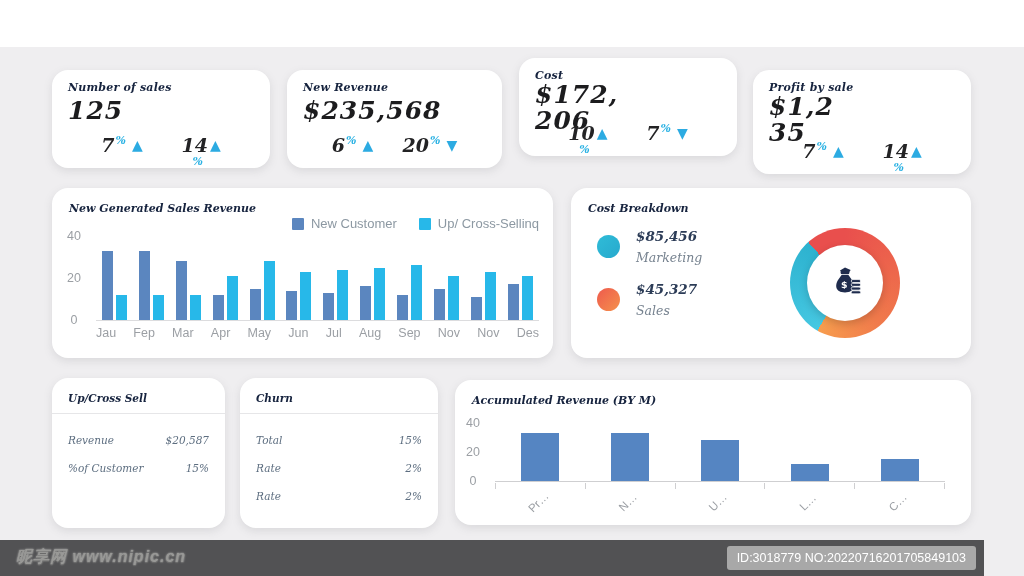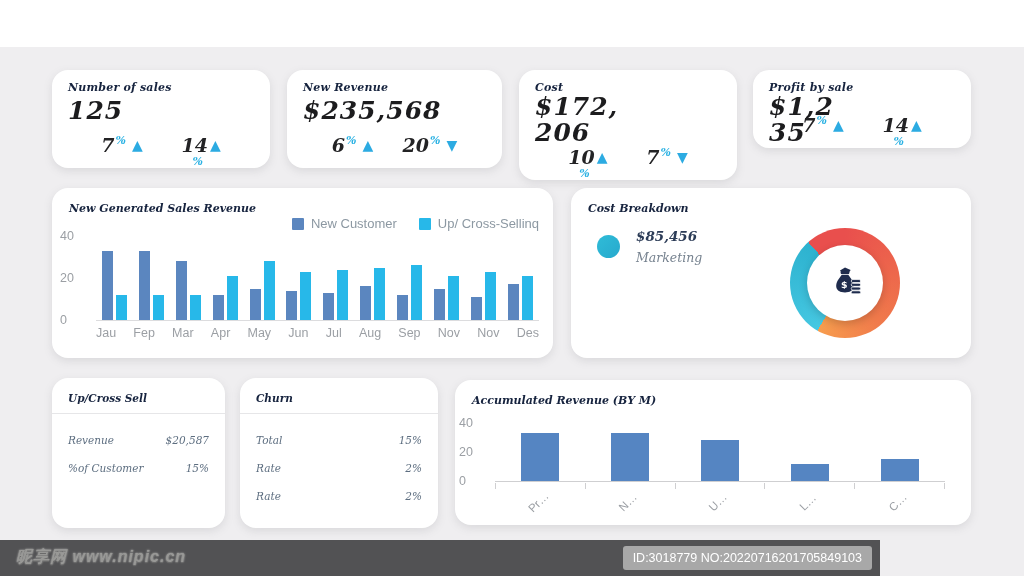--- a/index.html
+++ b/index.html
@@ -7,22 +7,22 @@
   body { position:relative; background:#efeef0; font-family:"Liberation Sans", sans-serif; }
 
   .top-band { position:absolute; left:0; top:0; width:1024px; height:47px; background:#ffffff; }
 
   .card { position:absolute; background:#ffffff; border-radius:16px;
           box-shadow:0 3px 8px rgba(120,120,130,0.18); }
 
   
   .kpi1{left:52px;top:70px;width:218px;height:98px}
   .kpi2{left:287px;top:70px;width:215px;height:98px}
-  .kpi3{left:519px;top:70px;width:218px;height:110px}
-  .kpi4{left:753px;top:70px;width:218px;height:78px}
+  .kpi3{left:519px;top:58px;width:218px;height:98px}
+  .kpi4{left:753px;top:70px;width:218px;height:104px}
   .kpi-card{ padding:11px 16px 0 16px; }
   .script { font-family:"DejaVu Serif", serif; font-style:italic; font-weight:bold; }
   .kpi-title { font-size:11px; color:#16233e; letter-spacing:0.2px; }
   .kpi-value { font-size:25px; color:#1c1c1e; margin-top:4px; line-height:1.02; letter-spacing:1px; word-break:break-all; }
   .kpi3 .kpi-value { max-width:100px; margin-top:0; }
   .kpi4 .kpi-value { max-width:68px; margin-top:0; }
   .deltas { position:absolute; left:0; right:0; bottom:13px; display:flex; justify-content:space-around; padding:0 30px; }
   .delta { position:relative; display:flex; align-items:flex-start; }
   .delta .num { font-family:"DejaVu Serif", serif; font-style:italic; font-weight:bold; font-size:19px; color:#232325; line-height:1; }
   .delta .pct { font-family:"DejaVu Serif", serif; font-style:italic; font-weight:bold; font-size:11px; color:#29b1e3; margin:-2px 1px 0 1px; }
@@ -35,21 +35,21 @@
   .chart-title{ position:absolute; left:17px; top:14px; font-size:11px; color:#16233e; }
   .mc-legend{ position:absolute; top:28px; right:14px; display:flex; gap:22px; }
   .legend-item{ display:flex; align-items:center; gap:7px; font-size:13px; color:#8c98a2; }
   .legend-swatch{ width:12px; height:12px; border-radius:1px; }
   .mc-plot{ position:absolute; left:44px; right:14px; top:49px; height:84px;
             border-bottom:1px solid #dcdcde; display:flex; justify-content:space-around; align-items:flex-end; }
   .bar-group{ display:flex; align-items:flex-end; gap:3px; }
   .vbar{ width:11px; }
   .mc-xlabels{ position:absolute; left:44px; right:14px; top:138px; display:flex; justify-content:space-between; }
   .mc-xlabels span{ font-size:12.5px; color:#9b9fa4; }
-  .ytick{ position:absolute; width:28px; text-align:left; font-size:12.5px; color:#9b9fa4; }
+  .ytick{ position:absolute; width:28px; text-align:center; font-size:12.5px; color:#9b9fa4; }
 
   
   .costcard{left:571px;top:188px;width:400px;height:170px}
   .cb-legend{ position:absolute; left:26px; top:40px; display:flex; flex-direction:column; gap:16px; }
   .cb-item{ display:flex; align-items:center; gap:16px; }
   .cb-dot{ width:23px; height:23px; border-radius:50%; }
   .cb-val{ font-family:"DejaVu Serif", serif; font-style:italic; font-weight:bold; font-size:13.5px; color:#2c3c57; }
   .cb-lab{ font-family:"DejaVu Serif", serif; font-style:italic; font-size:12.5px; color:#76828f; margin-top:6px; }
   .donut{ position:absolute; left:219px; top:40px; width:110px; height:110px; border-radius:50%; }
   .donut-hole{ position:absolute; left:17px; top:17px; width:76px; height:76px; border-radius:50%;
@@ -69,21 +69,21 @@
   .ac-plot{ position:absolute; left:40px; right:26px; top:44px; height:58px;
             border-bottom:1px solid #cfcfd1; display:flex; justify-content:space-around; align-items:flex-end; }
   .ac-bar{ width:38px; }
   .ac-ticks{ position:absolute; left:40px; right:26px; top:103px; height:6px; display:flex; border-left:1px solid #cfcfd1; }
   .ac-ticks div{ flex:1; border-right:1px solid #cfcfd1; }
   .ac-xlabels{ position:absolute; left:40px; right:26px; top:110px; display:flex; }
   .ac-xlabels div{ flex:1; text-align:center; }
   .ac-xlabels span{ display:inline-block; transform:rotate(-45deg) translate(-3px,0); font-size:11.5px; color:#9b9fa4; }
 
   
-  .footer{ position:absolute; left:0; top:540px; width:880px; height:36px; background:#525254; }
+  .footer{ position:absolute; left:0; top:540px; width:984px; height:36px; background:#525254; }
   .watermark{ position:absolute; left:16px; top:7px; font-size:16px; font-weight:bold; font-style:italic;
               color:#989896; text-shadow:0 1px 0 #6b6b6b, 0 0 2px #c9c9c7; letter-spacing:1px; }
   .id-badge{ position:absolute; right:8px; top:6px; height:24px; background:#a8a8a8; border-radius:3px;
              color:#ffffff; font-size:12.5px; line-height:24px; padding:0 10px; }
 </style>
 </head>
 <body>
 
 <div class="top-band"></div>
 
@@ -235,20 +235,27 @@
   </div>
 
 <div class="card costcard">
   <div class="script chart-title">Cost Breakdown</div>
   <div class="cb-legend">
       <div class="cb-item">
         <span class="cb-dot" style="background:linear-gradient(135deg,#2fbcd8,#27a9cd)"></span>
         <span>
           <div class="cb-val">$85,456</div>
           <div class="cb-lab">Marketing</div>
+        </span>
+      </div>
+      <div class="cb-item">
+        <span class="cb-dot" style="background:linear-gradient(135deg,#ee5a4d,#f5914c)"></span>
+        <span>
+          <div class="cb-val">$45,327</div>
+          <div class="cb-lab">Sales</div>
         </span>
       </div>
     </div>
   <div class="donut" style="background: conic-gradient(rgb(233, 79, 77) 0deg, rgb(240, 122, 75) 140deg, rgb(247, 157, 78) 210deg, rgb(70, 200, 226) 210deg, rgb(45, 178, 207) 318deg, rgb(233, 79, 77) 318deg, rgb(233, 79, 77) 360deg);">
     <div class="donut-hole">
       <svg viewBox="0 0 64 64" width="40" height="40">
         <g fill="#1f2c4d">
           <path d="M24 12 l8 -5 9 4 -4 6 h-9 z"></path>
           <rect x="25" y="12" width="14" height="6" rx="2.5"></rect>
           <path d="M26.5 19 h11 l4.5 6.5 c6.5 8.5 6.5 21.5 -10 21.5 c-16.5 0 -16.5 -13 -10 -21.5 z"></path>

